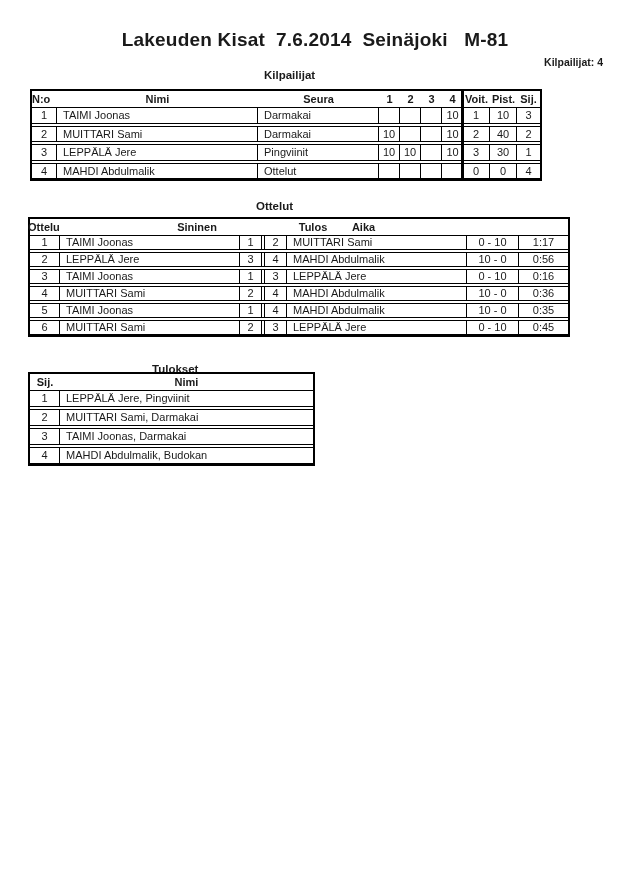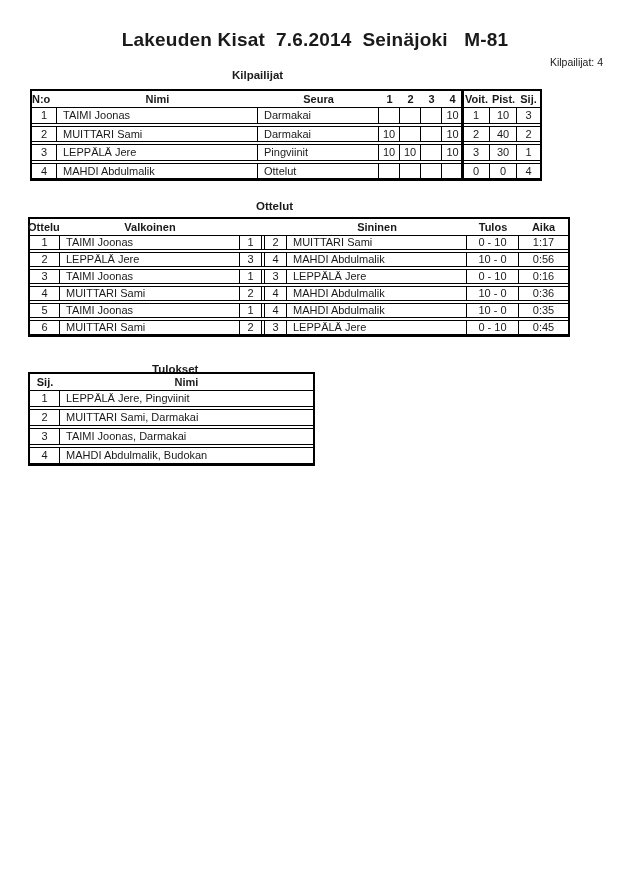--- a/index.html
+++ b/index.html
@@ -10,24 +10,24 @@
     font-family:"Liberation Sans", sans-serif;
     overflow:hidden;
   }
   .title {
     position:absolute; left:0; top:29px; width:100%;
     text-align:center; font-weight:bold; font-size:19px;
     white-space:pre; letter-spacing:0.2px;
   }
   .meta {
     position:absolute; top:56px; right:27px;
-    font-weight:normal; font-size:10.5px;
+    font-weight:bold; font-size:10.5px;
   }
   .seclabel { position:absolute; font-weight:bold; font-size:11.5px; }
-  .l1 { left:200px; top:69px;padding-left:32px; }
+  .l1 { left:232px; top:69px;padding-left:32px; }
   .l2 { left:256px; top:200px; }
   .l3 { left:152px; top:363px; }
 
   .tbl {
     position:absolute; border:2px solid var(--border,#000);
     background:#fff; font-size:11px;
   }
   .thead { display:flex; font-weight:bold; border-bottom:1px solid var(--border,#000); }
   .trow  { display:flex; border-bottom:1px solid var(--border,#000); }
   .trow + .trow { margin-top:2px; border-top:1px solid var(--border,#000); }
@@ -140,21 +140,20 @@
         <div class="cell c7">0</div>
         <div class="cell c8">0</div>
         <div class="cell c9">4</div>
       </div>
     </div>
 
   <div class="seclabel l2">Ottelut</div>
   <div class="tbl t2">
       <div class="thead">
         <div class="cell c0">Ottelu</div>
-        <div class="cell c1">Valkoinen</div>
         <div class="cell c2"></div>
         <div class="cell c3"></div>
         <div class="cell c4"></div>
         <div class="cell c5">Sininen</div>
         <div class="cell c6">Tulos</div>
         <div class="cell c7">Aika</div>
       </div>
       <div class="trow">
         <div class="cell c0">1</div>
         <div class="cell c1">TAIMI Joonas</div>

